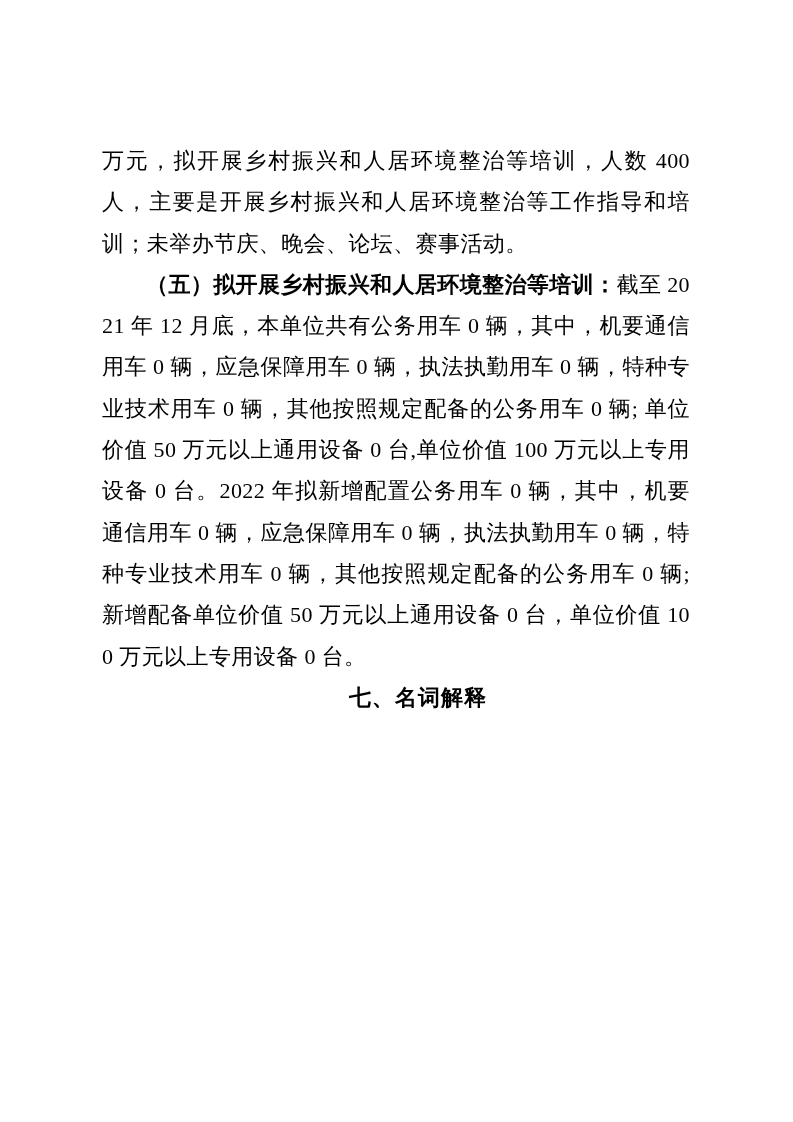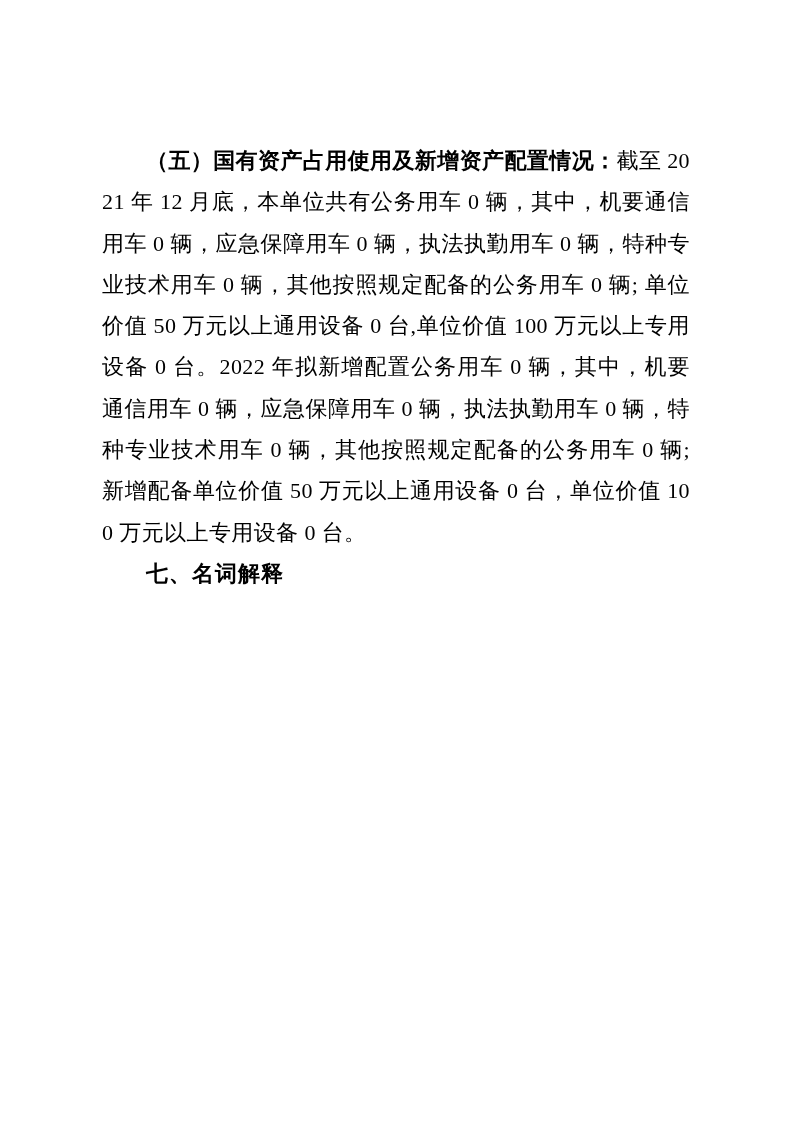--- a/index.html
+++ b/index.html
@@ -30,28 +30,29 @@
     word-break: break-all;
   }
   p.para.indent {
     text-indent: 2em;
   }
   p.para .lead {
     font-weight: bold;
   }
   p.para.heading {
     font-family: "Liberation Sans", "DejaVu Sans", sans-serif;
-    text-align: left;
+    text-align: center;
   }
   p.para.heading .lead {
     font-weight: bold;
     letter-spacing: 1px;
   }
 </style>
 </head>
 <body style="background: rgb(255, 255, 255);">
 
 <div class="page">
   <div class="doc-body" id="doc-body" style="color: rgb(0, 0, 0);">
-      <p class="para indent"><b class="lead">（五）国有资产占用使用及新增资产配置情况：</b><span class="rest">截至 2021 年 12 月底，本单位共有公务用车 0 辆，其中，机要通信用车 0 辆，应急保障用车 0 辆，执法执勤用车 0 辆，特种专业技术用车 0 辆，其他按照规定配备的公务用车 0 辆; 单位价值 50 万元以上通用设备 0 台,单位价值 100 万元以上专用设备 0 台。2022 年拟新增配置公务用车 0 辆，其中，机要通信用车 0 辆，应急保障用车 0 辆，执法执勤用车 0 辆，特种专业技术用车 0 辆，其他按照规定配备的公务用车 0 辆; 新增配备单位价值 50 万元以上通用设备 0 台，单位价值 100 万元以上专用设备 0 台。</span></p>
+      <p class="para"><b class="lead"></b><span class="rest">万元，拟开展乡村振兴和人居环境整治等培训，人数 400 人，主要是开展乡村振兴和人居环境整治等工作指导和培训；未举办节庆、晚会、论坛、赛事活动。</span></p>
+      <p class="para indent"><b class="lead">（五）拟开展乡村振兴和人居环境整治等培训：</b><span class="rest">截至 2021 年 12 月底，本单位共有公务用车 0 辆，其中，机要通信用车 0 辆，应急保障用车 0 辆，执法执勤用车 0 辆，特种专业技术用车 0 辆，其他按照规定配备的公务用车 0 辆; 单位价值 50 万元以上通用设备 0 台,单位价值 100 万元以上专用设备 0 台。2022 年拟新增配置公务用车 0 辆，其中，机要通信用车 0 辆，应急保障用车 0 辆，执法执勤用车 0 辆，特种专业技术用车 0 辆，其他按照规定配备的公务用车 0 辆; 新增配备单位价值 50 万元以上通用设备 0 台，单位价值 100 万元以上专用设备 0 台。</span></p>
       <p class="para indent heading"><b class="lead">七、名词解释</b><span class="rest"></span></p>
     </div>
 </div>
 
 </body></html>

